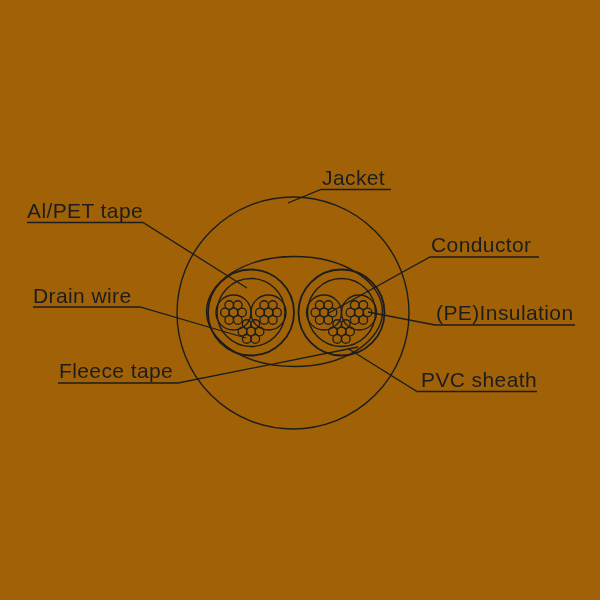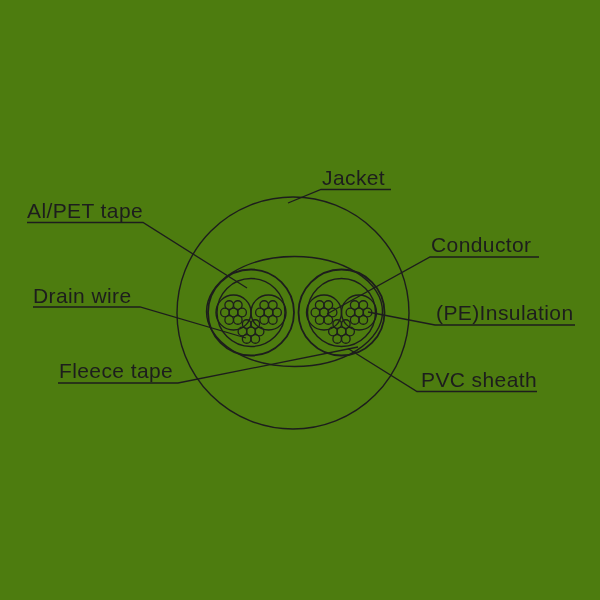--- a/index.html
+++ b/index.html
@@ -7,21 +7,21 @@
     padding: 0;
     width: 600px;
     height: 600px;
     background: #ffffff;
     overflow: hidden;
   }
   .stage {
     position: relative;
     width: 600px;
     height: 600px;
-    background: #4d7c0f;
+    background: #a16207;
   }
   svg text {
     font-family: "Liberation Sans", "DejaVu Sans", sans-serif;
     font-size: 21px;
     font-weight: 400;
     letter-spacing: 0.4px;
     fill: #1d1d1d;
   }
 </style>
 </head>

